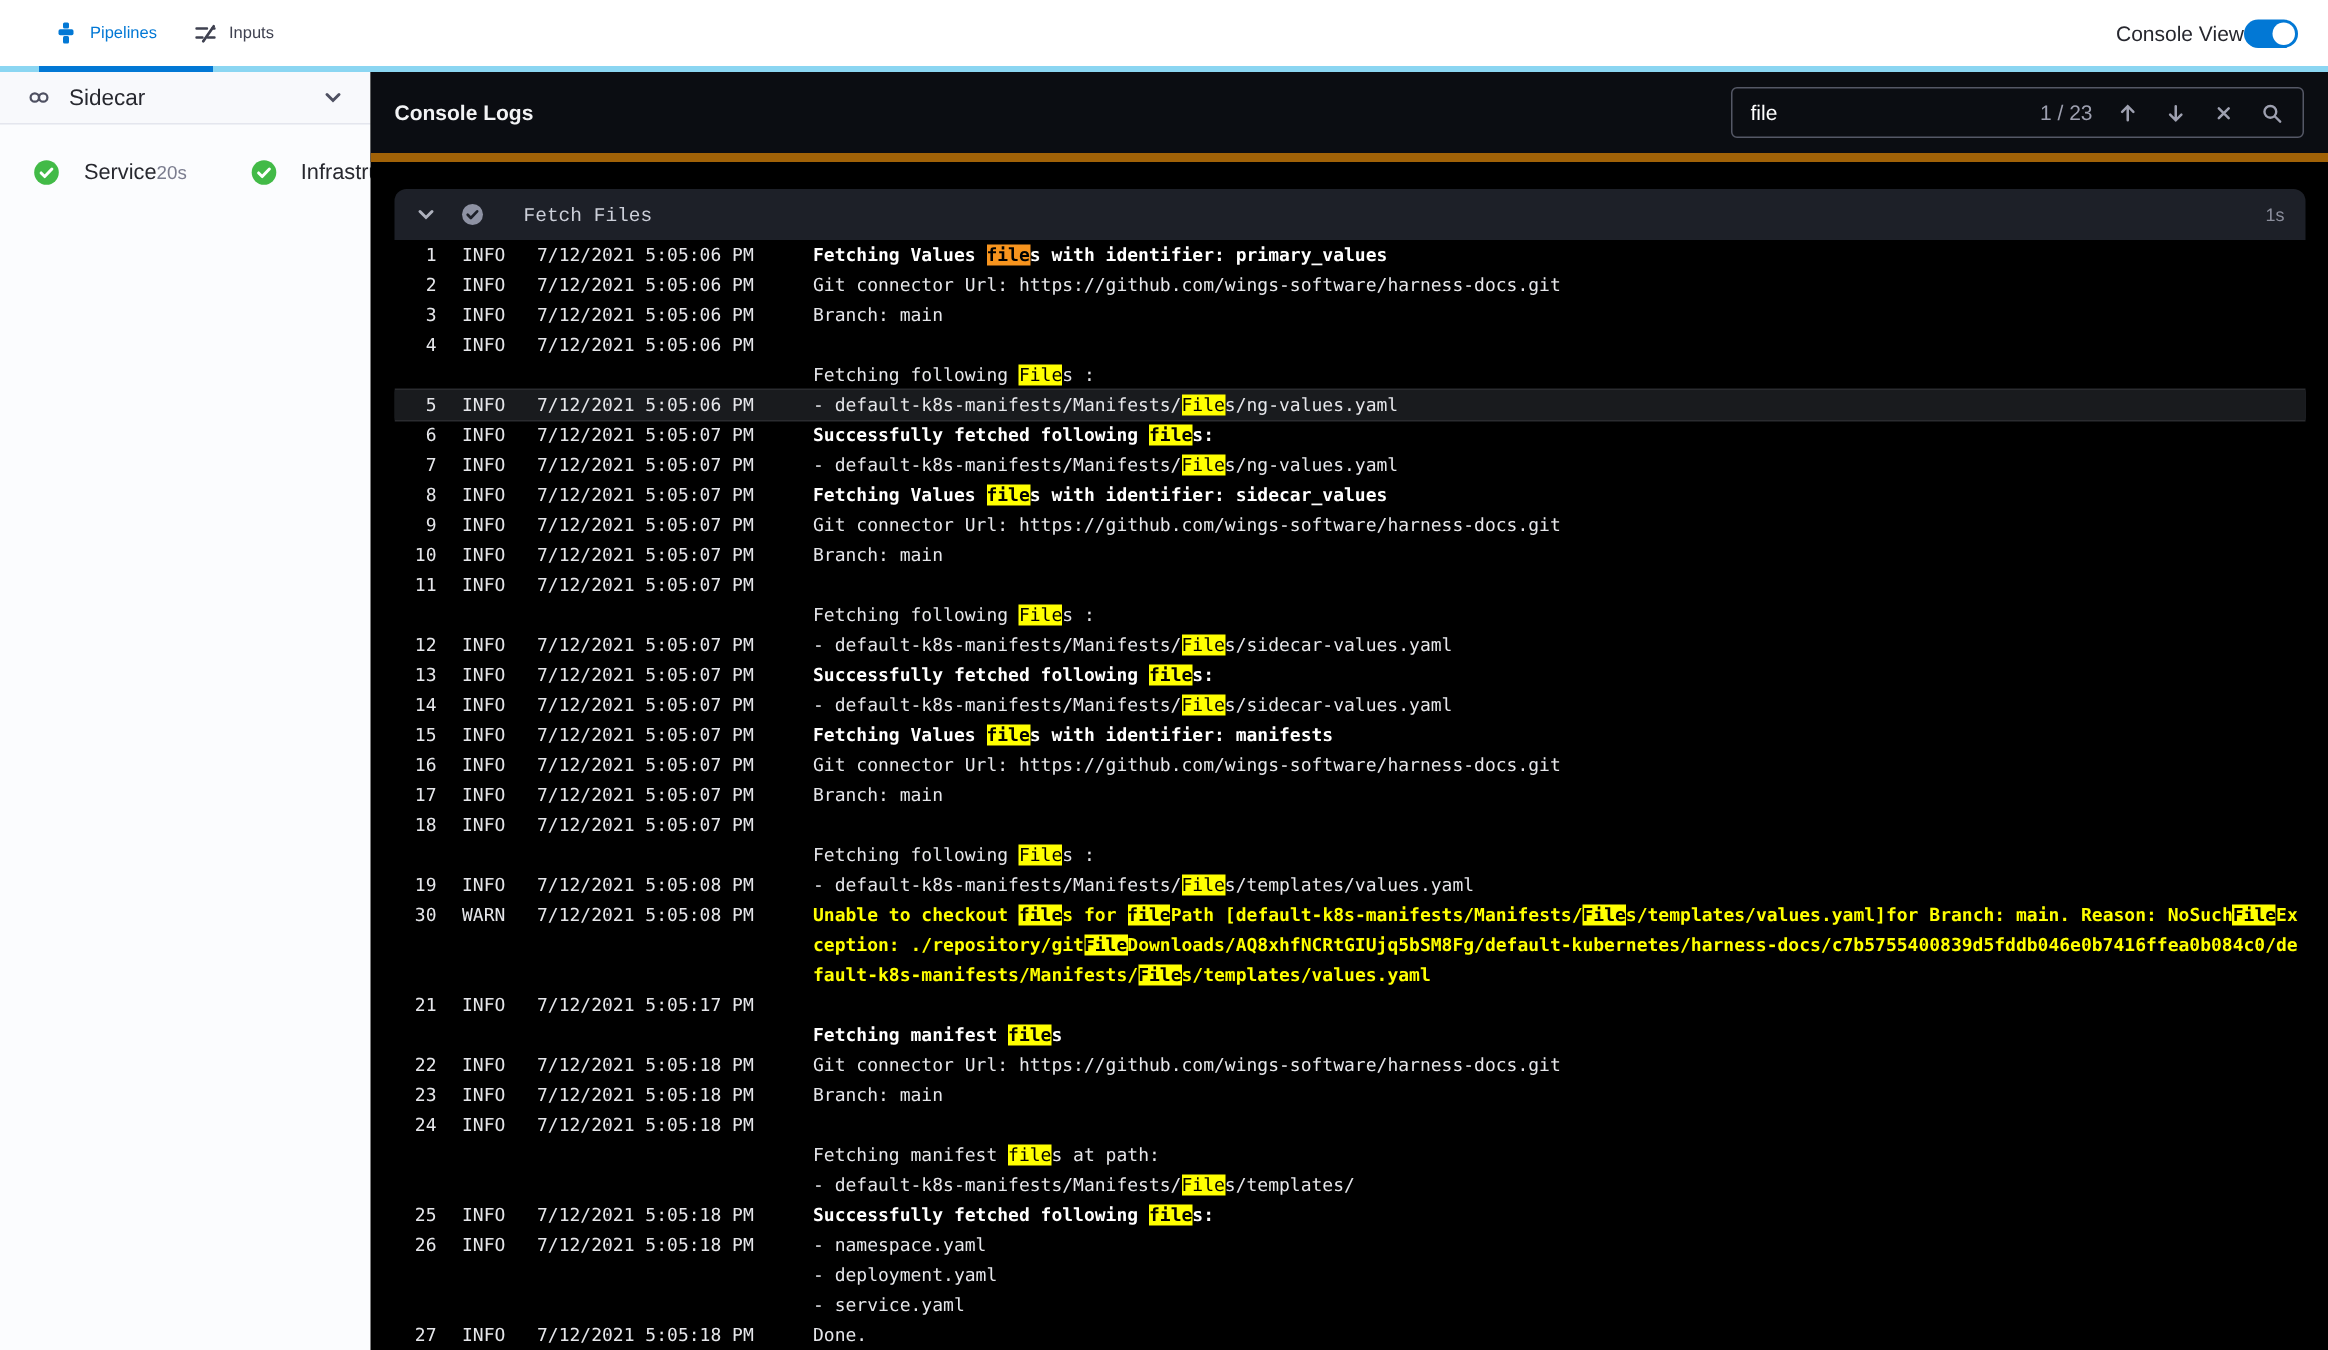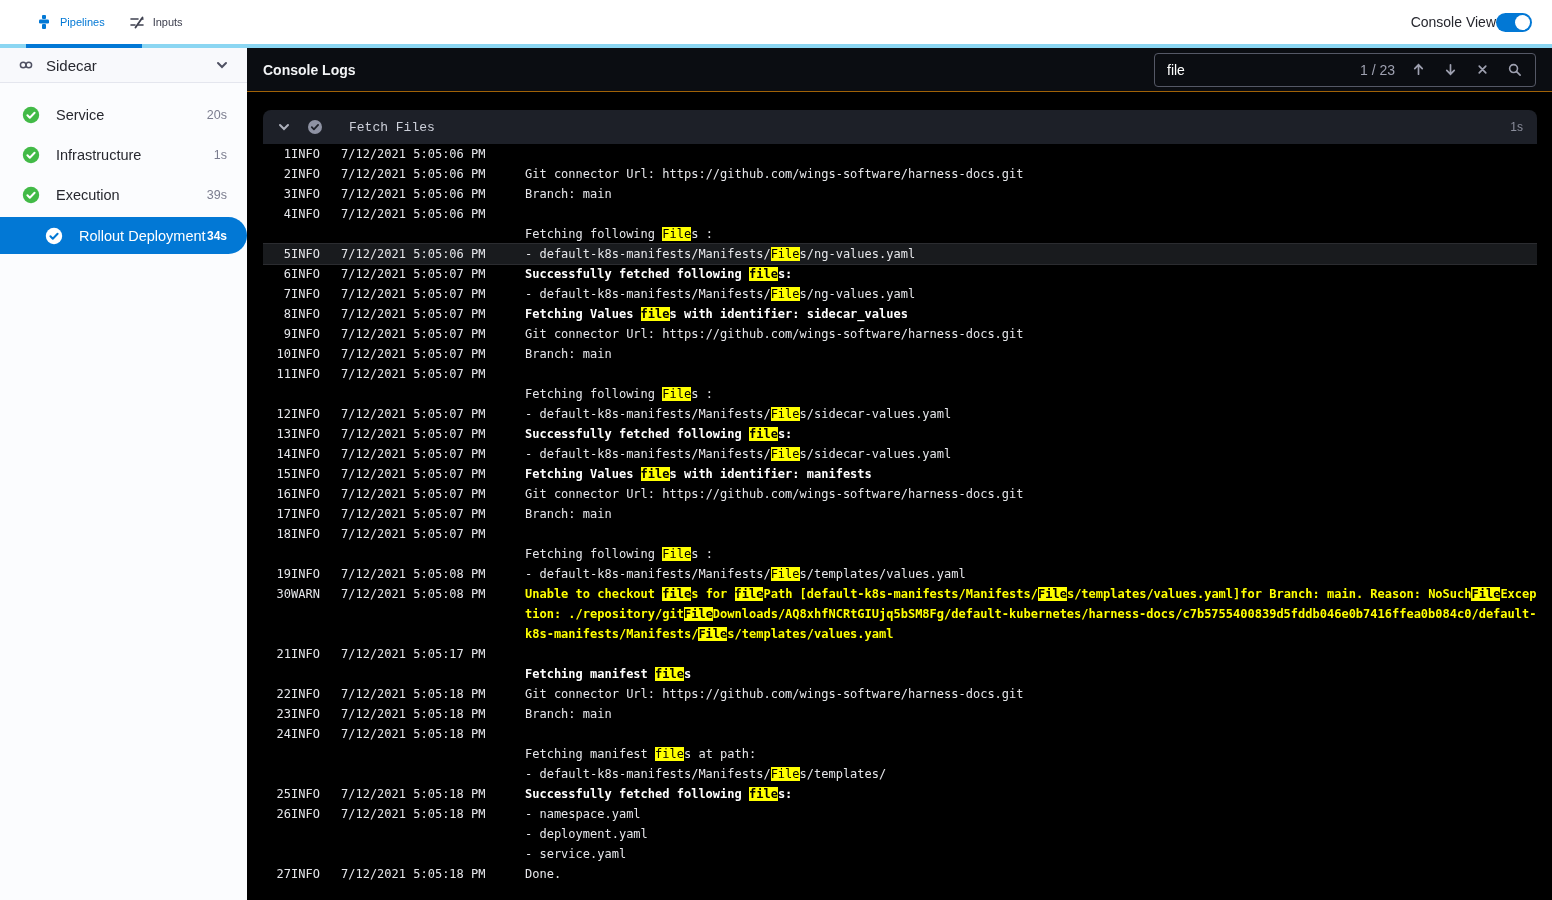--- a/index.html
+++ b/index.html
@@ -24,33 +24,33 @@
   
   .main { display:flex; height:852px; }
 
   
   .sidebar { width:247px; background:#fbfcfe; display:flex; flex-direction:column; }
   .sb-header { height:35px; display:flex; align-items:center; padding:0 18px;
                border-bottom:1px solid #e4e6ee; background:#f8f9fc; }
   .sb-header .sicon { width:16px; height:16px; display:inline-flex; margin-right:12px; }
   .sb-title { font-size:15px; color:#27282f; font-weight:500; flex:1; }
   .sb-chev { color:#4f5162; display:inline-flex; width:14px; height:14px; }
-  .steps { padding-top:12px; display:flex; flex-direction:column;justify-content:space-between; }
+  .steps { padding-top:12px; display:flex; flex-direction:row;justify-content:space-between; }
   .step { height:40px; display:flex; align-items:center; padding:0 20px 0 22px; cursor:pointer; }
   .step .chk { width:18px; height:18px; display:inline-flex; margin-right:16px; flex:none; }
   .step-label { font-size:14.5px; color:#27282f; flex:1; }
   .step-dur { font-size:12.5px; color:#7b7d8f; }
   .step.selected { background:#0278d5; border-radius:0 20px 20px 0; height:37px; margin:2px 0; padding-left:45px; }
   .step.selected .step-label, .step.selected .step-dur { color:#fff; }
   .step.selected .step-dur { font-size:12px; font-weight:600; }
 
   
   .console { flex:1; background:#000; display:flex; flex-direction:column; overflow:hidden; }
-  .con-header { height:44px; background:#0b0d12; display:flex; align-items:center;
-                padding:0 16px; border-bottom:1px solid #a16207; }
+  .con-header { height:60px; background:#0b0d12; display:flex; align-items:center;
+                padding:0 16px; border-bottom:6px solid #a16207; }
   .con-title { color:#f2f3f5; font-size:14px; font-weight:700; }
   .search-box { margin-left:auto; width:382px; height:34px; border:1px solid #555866; border-radius:4px;
                 display:flex; align-items:center; padding:0 12px; gap:14px; background:transparent; }
   .search-box input { flex:1; min-width:40px; background:transparent; border:none; outline:none;
                       color:#fff; font-size:14px; font-family:"Liberation Sans",sans-serif; }
   .s-counter { color:#9ea0b0; font-size:14px; white-space:nowrap; }
   .s-btn { color:#9ea0b0; font-size:15px; cursor:pointer; display:inline-flex; align-items:center;
            justify-content:center; width:18px; height:18px; }
   .s-btn svg { width:15px; height:15px; }
 
@@ -62,21 +62,21 @@
   .section-title { margin-left:26px; color:#cdd0da; font-size:13px;
                    font-family:Liberation Mono, monospace; }
   .section-dur { margin-left:auto; color:#8b8e9c; font-size:12px; }
 
   
   .log { flex:1; overflow:hidden; padding-right:15px; margin-left:16px; }
   .lrow { display:flex; align-items:flex-start; min-height:20px; line-height:20px;
           font-family:"DejaVu Sans Mono","Liberation Mono",monospace; font-size:12px; color:#e6e7eb; }
   .lrow.hl { background:#191b1e; box-shadow:0 -1px 0 #2b2c30, 0 1px 0 #2b2c30; }
   .ln { width:28px; text-align:right; flex:none; color:#e6e7eb; }
-  .lv { width:38px; margin-left:0; flex:none; }
+  .lv { width:38px; margin-left:17px; flex:none; }
   .lts { width:158px; margin-left:12px; flex:none; white-space:nowrap; }
   .lmsg { margin-left:26px; flex:1; white-space:pre-wrap; word-break:break-all; }
   .lmsg.b { font-weight:700; color:#fff; }
   .lrow.warn .lmsg { color:#ffff00; font-weight:700; }
   .mt { background:#ffff00; color:#000; }
   .ct { background:#f7941e; color:#000; }
   .lnk { color:inherit; cursor:pointer; }
 </style>
 </head>
 <body>
@@ -220,20 +220,21 @@
       </span>
       <span class="section-title">Fetch Files</span>
       <span class="section-dur">1s</span>
     </div>
 
     <div class="log" id="log">
         <div class="lrow">
           <span class="ln">1</span>
           <span class="lv">INFO</span>
           <span class="lts">7/12/2021 5:05:06 PM</span>
+          <span class="lmsg b"><span class="">Fetching Values </span><span class="ct">file</span><span class="">s with identifier: primary_values</span></span>
         </div>
         <div class="lrow">
           <span class="ln">2</span>
           <span class="lv">INFO</span>
           <span class="lts">7/12/2021 5:05:06 PM</span>
           <span class="lmsg"><span class="">Git connector Url: </span><a class="lnk">https://github.com/wings-software/harness-docs.git</a></span>
         </div>
         <div class="lrow">
           <span class="ln">3</span>
           <span class="lv">INFO</span>

